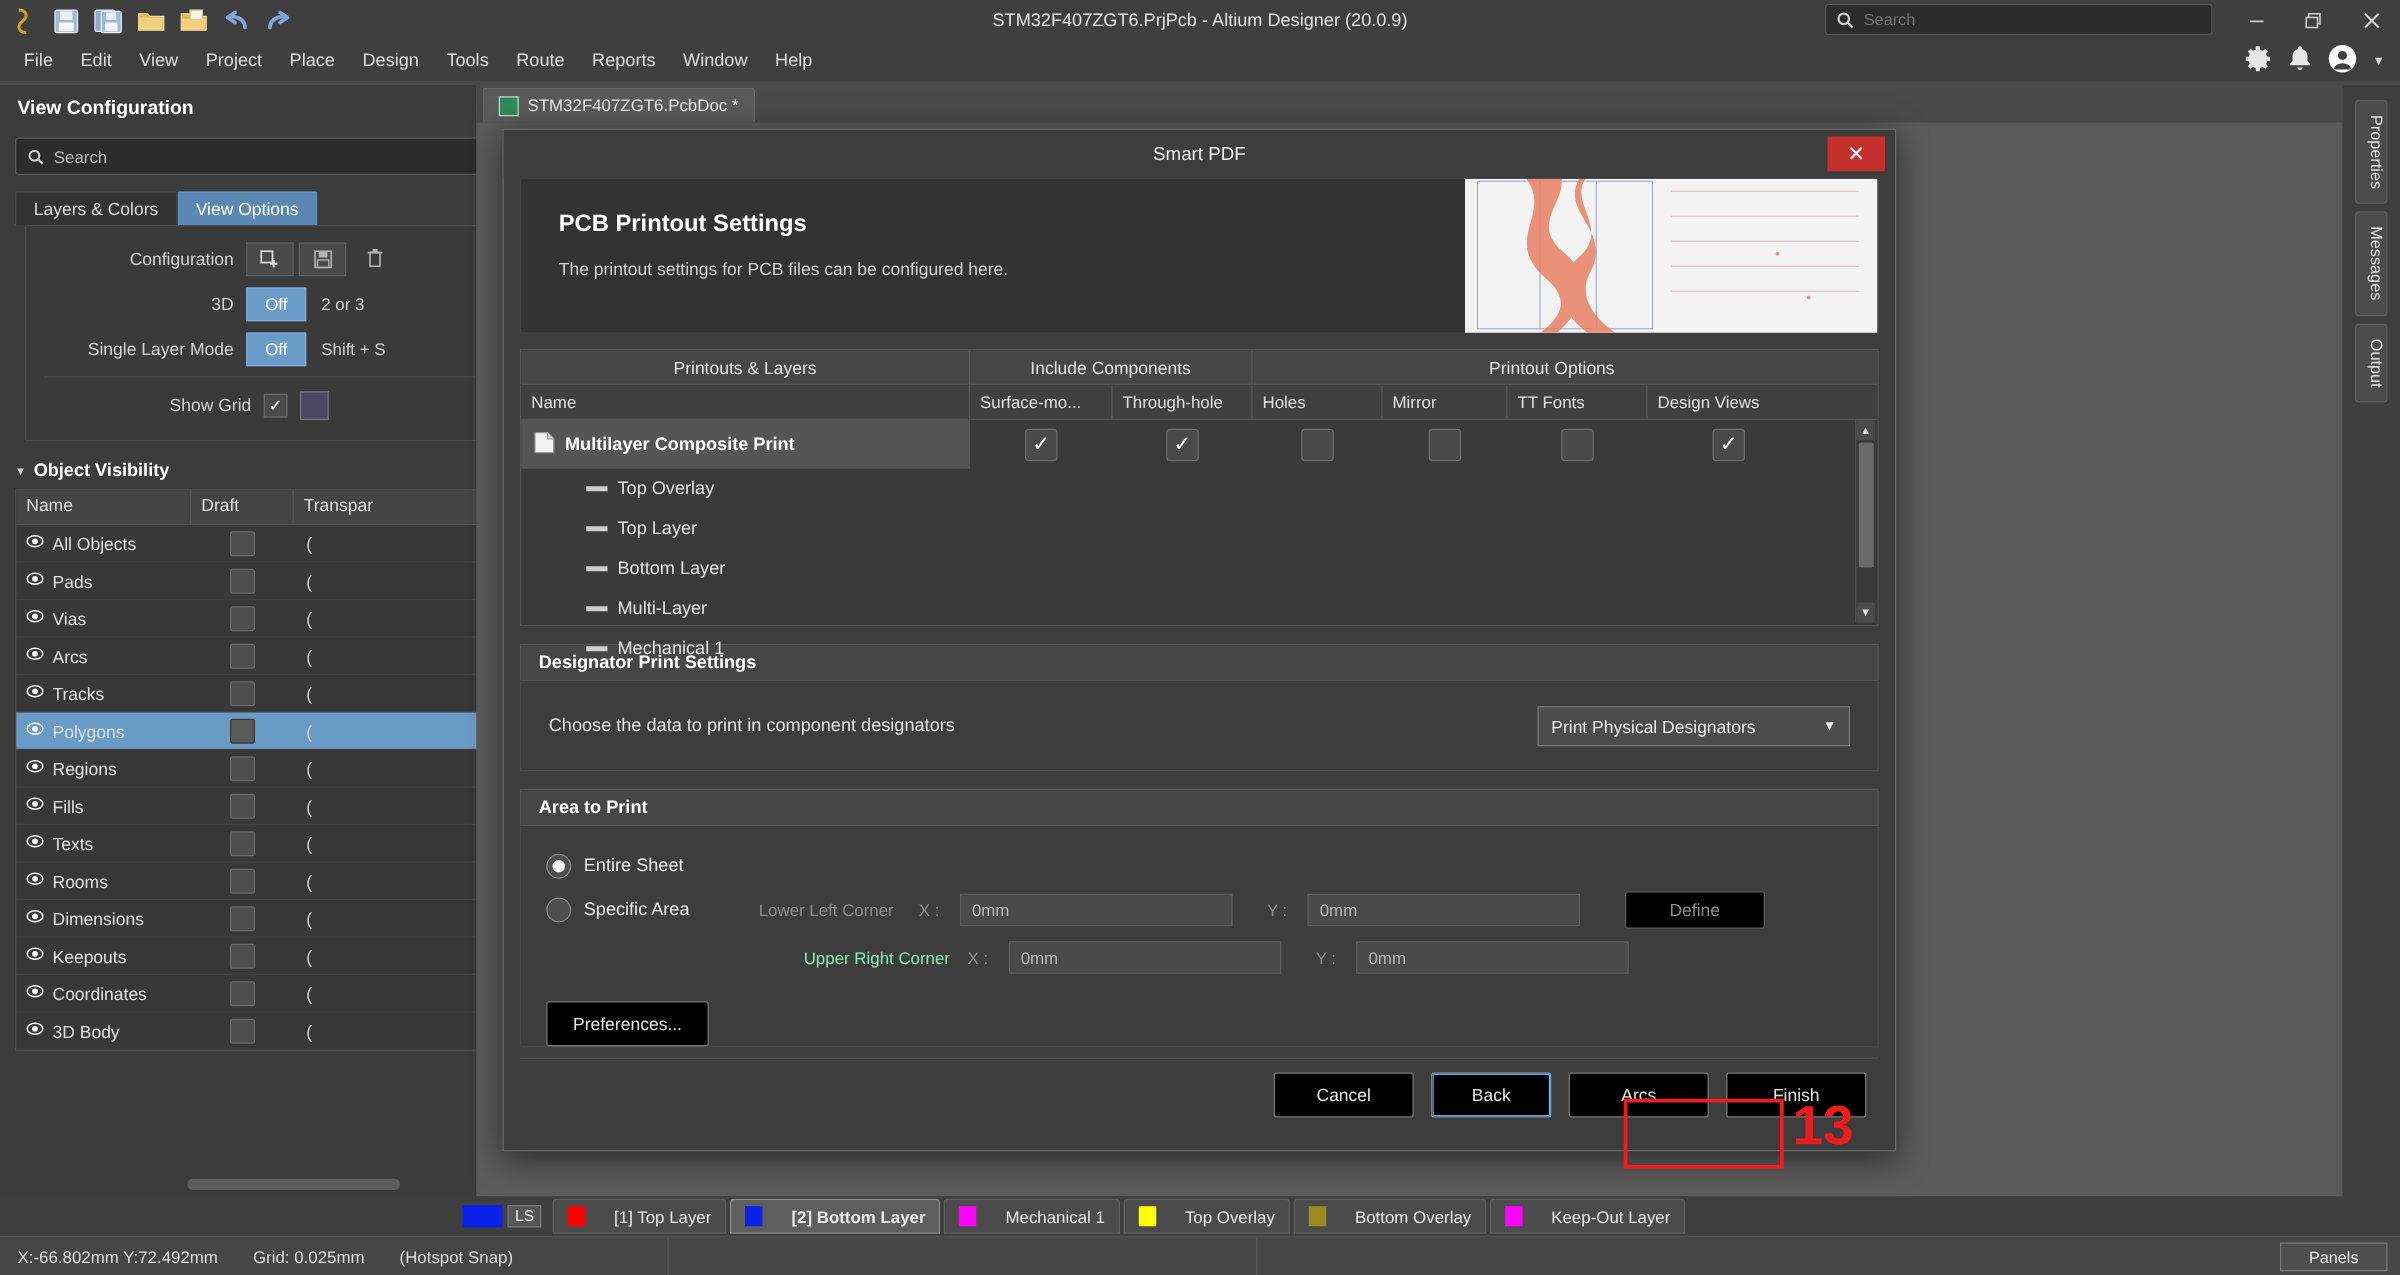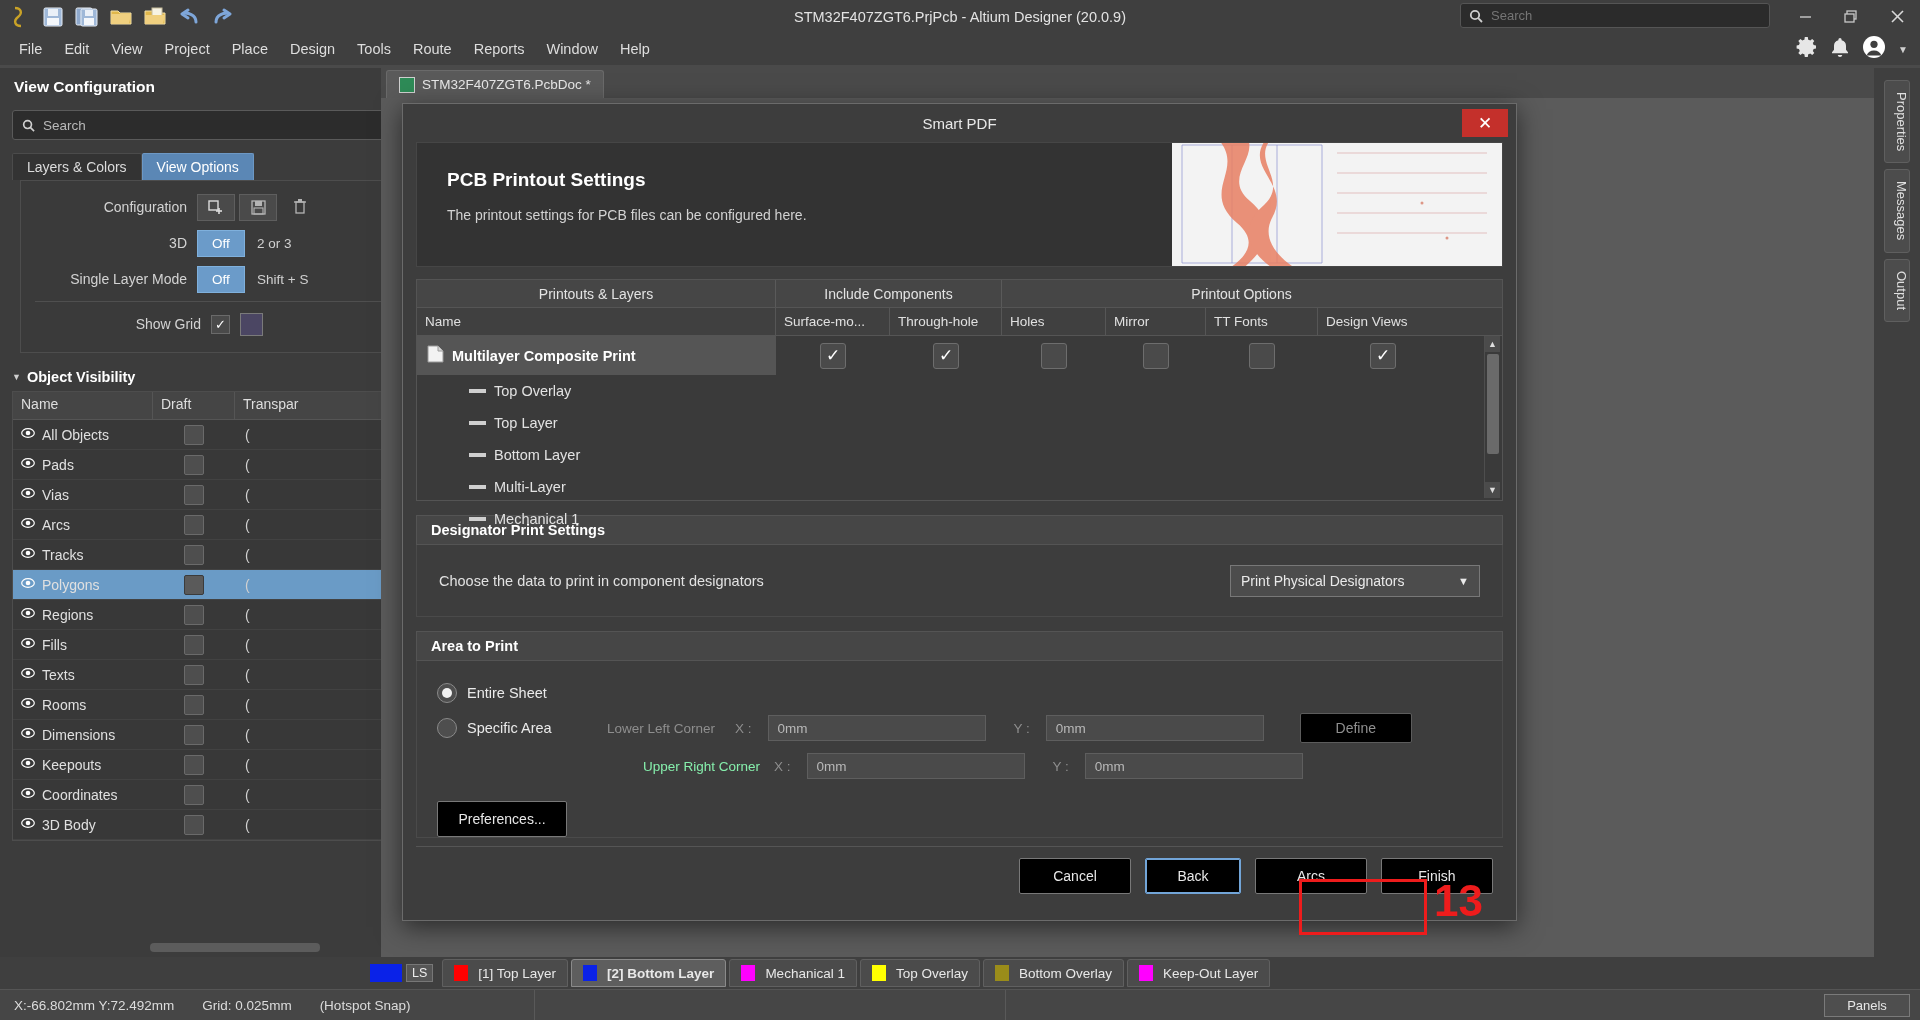--- a/index.html
+++ b/index.html
@@ -173,21 +173,21 @@
     height:36px; background:#000000; border:1px solid #787878; color:#e8e8e8;
     font-size:14px; display:flex; align-items:center; justify-content:center; border-radius:2px;
   }
   .btn.focus { border-color:#72a5d8; box-shadow:0 0 0 1px #72a5d8 inset; }
   .btn.disabled { color:#8f8f8f; border-color:#5c5c5c;}
   .redbox { position:absolute; border:3px solid #ee1c1c; }
   .redlabel { position:absolute; color:#ee1c1c; font-size:44px; font-weight:bold; font-family:"Liberation Sans", sans-serif; }
 
   
   .layerbar { position:absolute; left:0; bottom:31px; width:1920px; height:32px; background:#3f3f3f; display:flex; align-items:center; padding-left:370px; gap:3px;}
-  .ltab { height:28px; display:flex; align-items:center; gap:10px; padding:0 11px; background:#4b4b4b; border:1px solid #606060; border-radius:3px 3px 0 0; font-size:13.5px; color:#e8e8e8;}
+  .ltab { height:28px; display:flex; align-items:center; gap:23px; padding:0 11px; background:#4b4b4b; border:1px solid #606060; border-radius:3px 3px 0 0; font-size:13.5px; color:#e8e8e8;}
   .ltab.active { background:#5e5e5e; border-color:#8a8a8a; font-weight:bold; }
   .lsq { width:14px; height:16px; }
   .lsbox { display:flex; align-items:center; gap:4px; }
   .lstag { background:#565656; border:1px solid #777; font-size:12.5px; padding:1px 5px; color:#eee; }
 
   
   .statusbar { position:absolute; left:0; bottom:0; width:1920px; height:31px; background:#464646; display:flex; align-items:center; border-top:1px solid #555;}
   .sb-cell { font-size:13.5px; color:#dcdcdc; padding:0 14px; }
   .sb-sep { width:1px; height:31px; background:#595959; }
   .panelsbtn { position:absolute; right:10px; top:4px; width:86px; height:23px; background:#4e4e4e; border:1px solid #7a7a7a; display:flex; align-items:center; justify-content:center; font-size:13px; color:#e6e6e6;}

